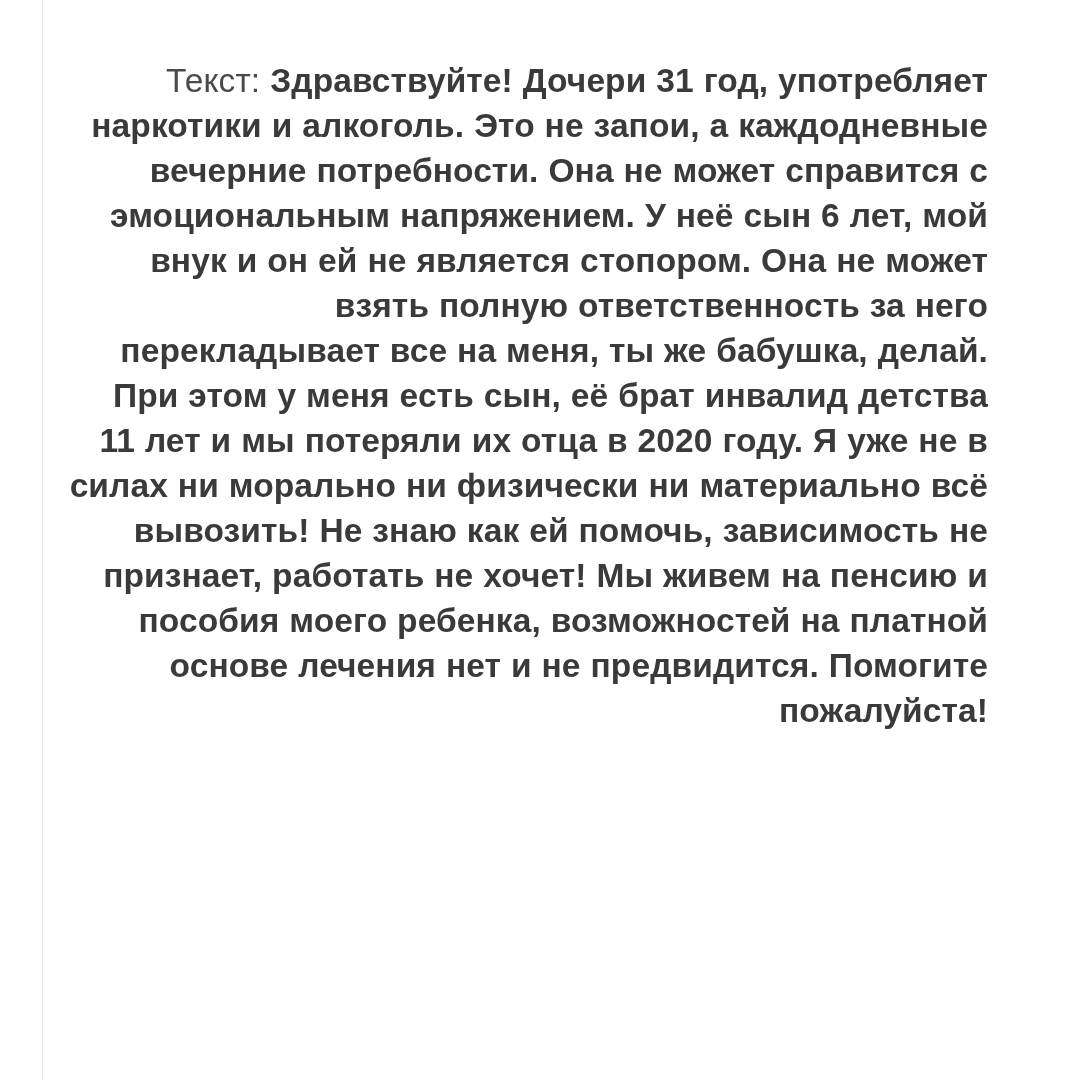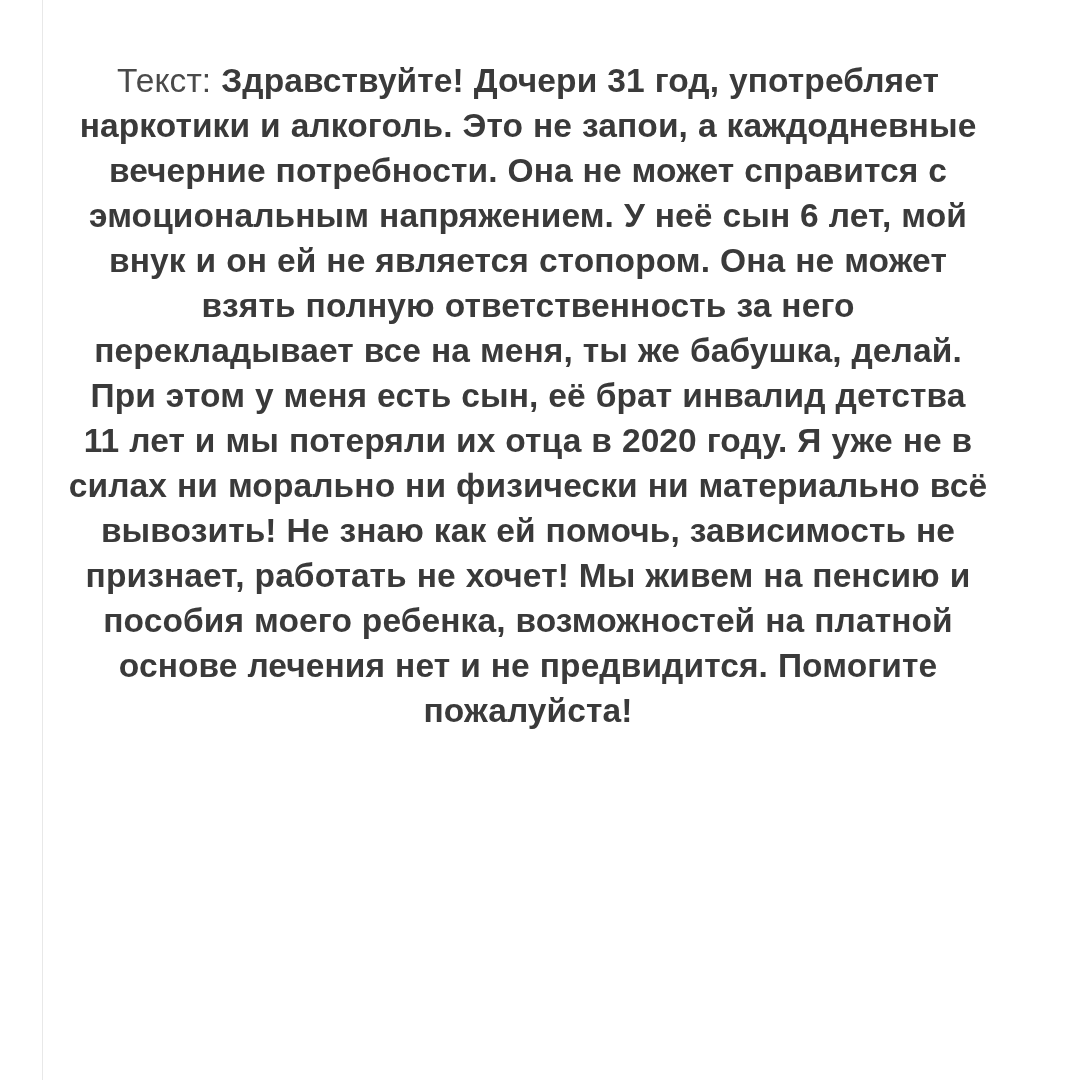--- a/index.html
+++ b/index.html
@@ -35,21 +35,21 @@
     top: 24px;
     width: 920px;
     box-sizing: border-box;
   }
   .message {
     color: #3a3a3a;
     font-size: 33.5px;
     line-height: 1.345;
     letter-spacing: 0.1px;
     word-spacing: 0.5px;
-    text-align: center;
+    text-align: right;
   }
   .label {
     font-weight: 400;
     color: #4a4a4a;
   }
   .body-text {
     font-weight: 700;
     color: #3a3a3a;
   }
 </style>

